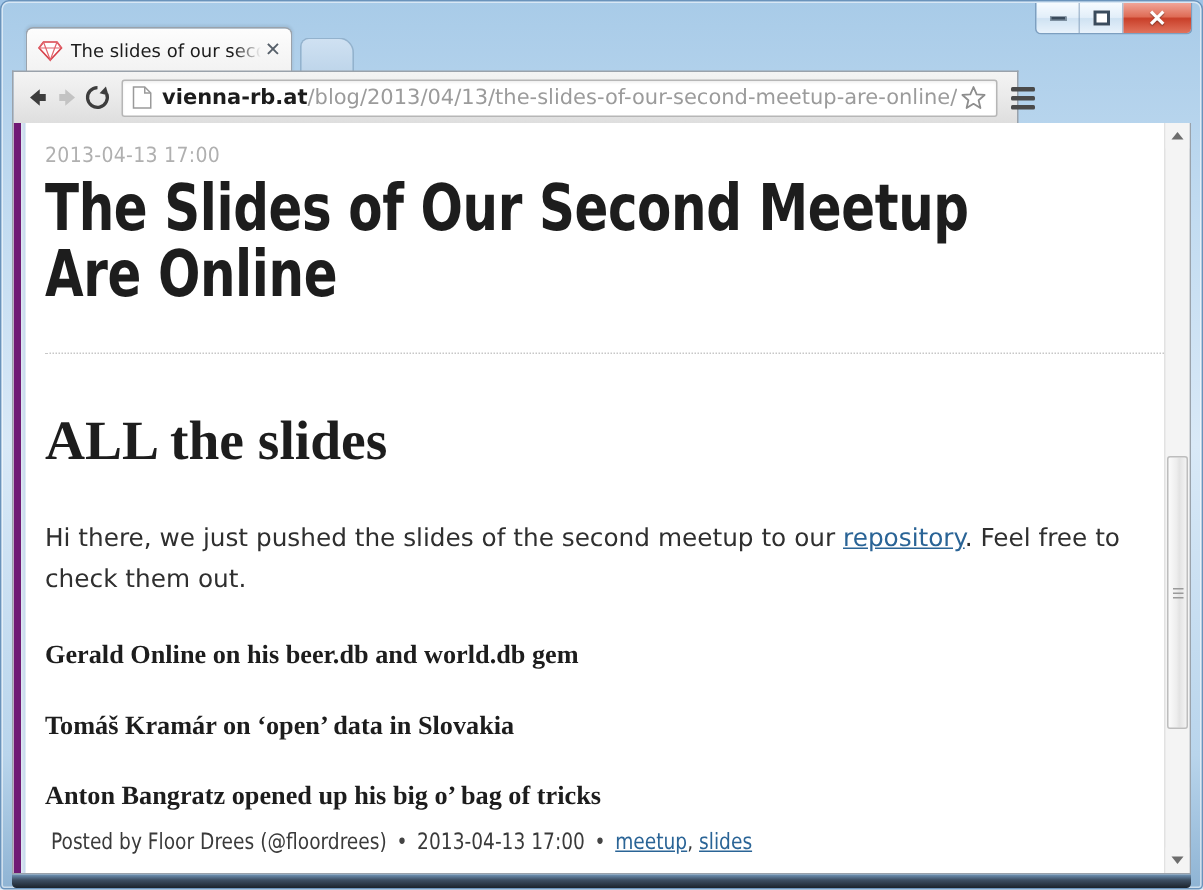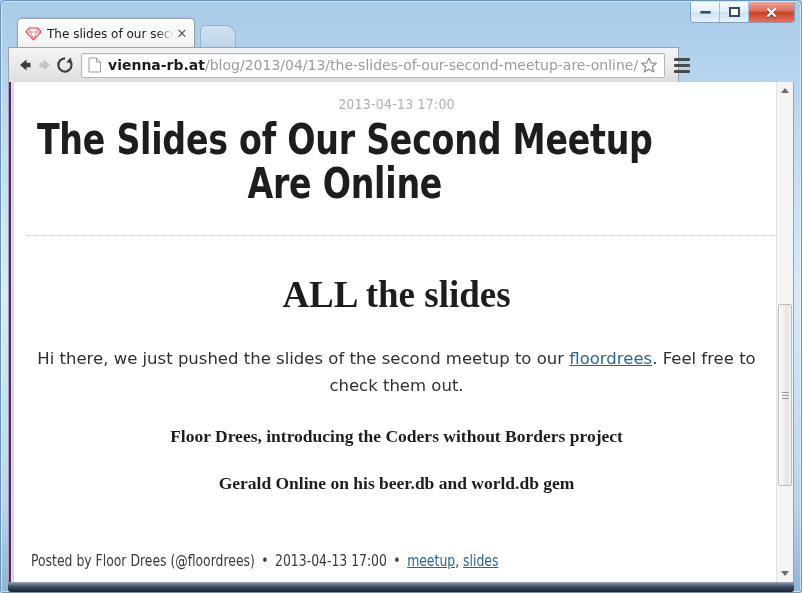--- a/index.html
+++ b/index.html
@@ -165,22 +165,21 @@
     border-top: none;
     overflow: hidden;
     display: flex;
   }
   #page {
     position: relative;
     flex: 1 1 auto;
     height: 100%;
     background: #ffffff;
     overflow: hidden;
-    border-left: 2px solid #701a75;
-    text-align: center;
+    border-left: 5px solid #701a75;
   }
   #page-sidebar-rule {
     position: absolute;
     left: 0px; top: 0; bottom: 0; width: 3px;
     background: linear-gradient(90deg,#dfe9f3 0%, #c3d7ea 100%);
   }
   #content {
     position: absolute;
     left: 16px; top: 0; right: 10px;
   }
@@ -374,24 +373,25 @@
     <div id="page">
       <div id="page-sidebar-rule"></div>
       <div id="content">
 
         <div class="post-date">2013-04-13 17:00</div>
         <h1 class="post-title">The Slides of Our Second Meetup Are Online</h1>
         <div class="rule-dotted"></div>
 
         <h2 class="section-heading">ALL the slides</h2>
 
-        <p class="body-para"><span>Hi there, we just pushed the slides of the second meetup to our </span><a class="page-link" href="#">floordrees</a><span>. Feel free to check them out.</span></p>
-
-        <p class="slide-item">Floor Drees, introducing the Coders without Borders project</p>
+        <p class="body-para"><span>Hi there, we just pushed the slides of the second meetup to our </span><a class="page-link" href="#">repository</a><span>. Feel free to check them out.</span></p>
+
         <p class="slide-item">Gerald Online on his beer.db and world.db gem</p>
+        <p class="slide-item">Tomáš Kramár on ‘open’ data in Slovakia</p>
+        <p class="slide-item">Anton Bangratz opened up his big o’ bag of tricks</p>
 
       </div>
 
       <div class="post-footer"><span>Posted by Floor Drees (@floordrees)</span><span class="sep">•</span><span>2013-04-13 17:00</span><span class="sep">•</span><a href="#">meetup</a><span>, </span><a href="#">slides</a></div>
     </div>
 
     <div id="scrollbar">
       <div class="sb-arrow up">
         <span class="tri-up"></span>
       </div>

